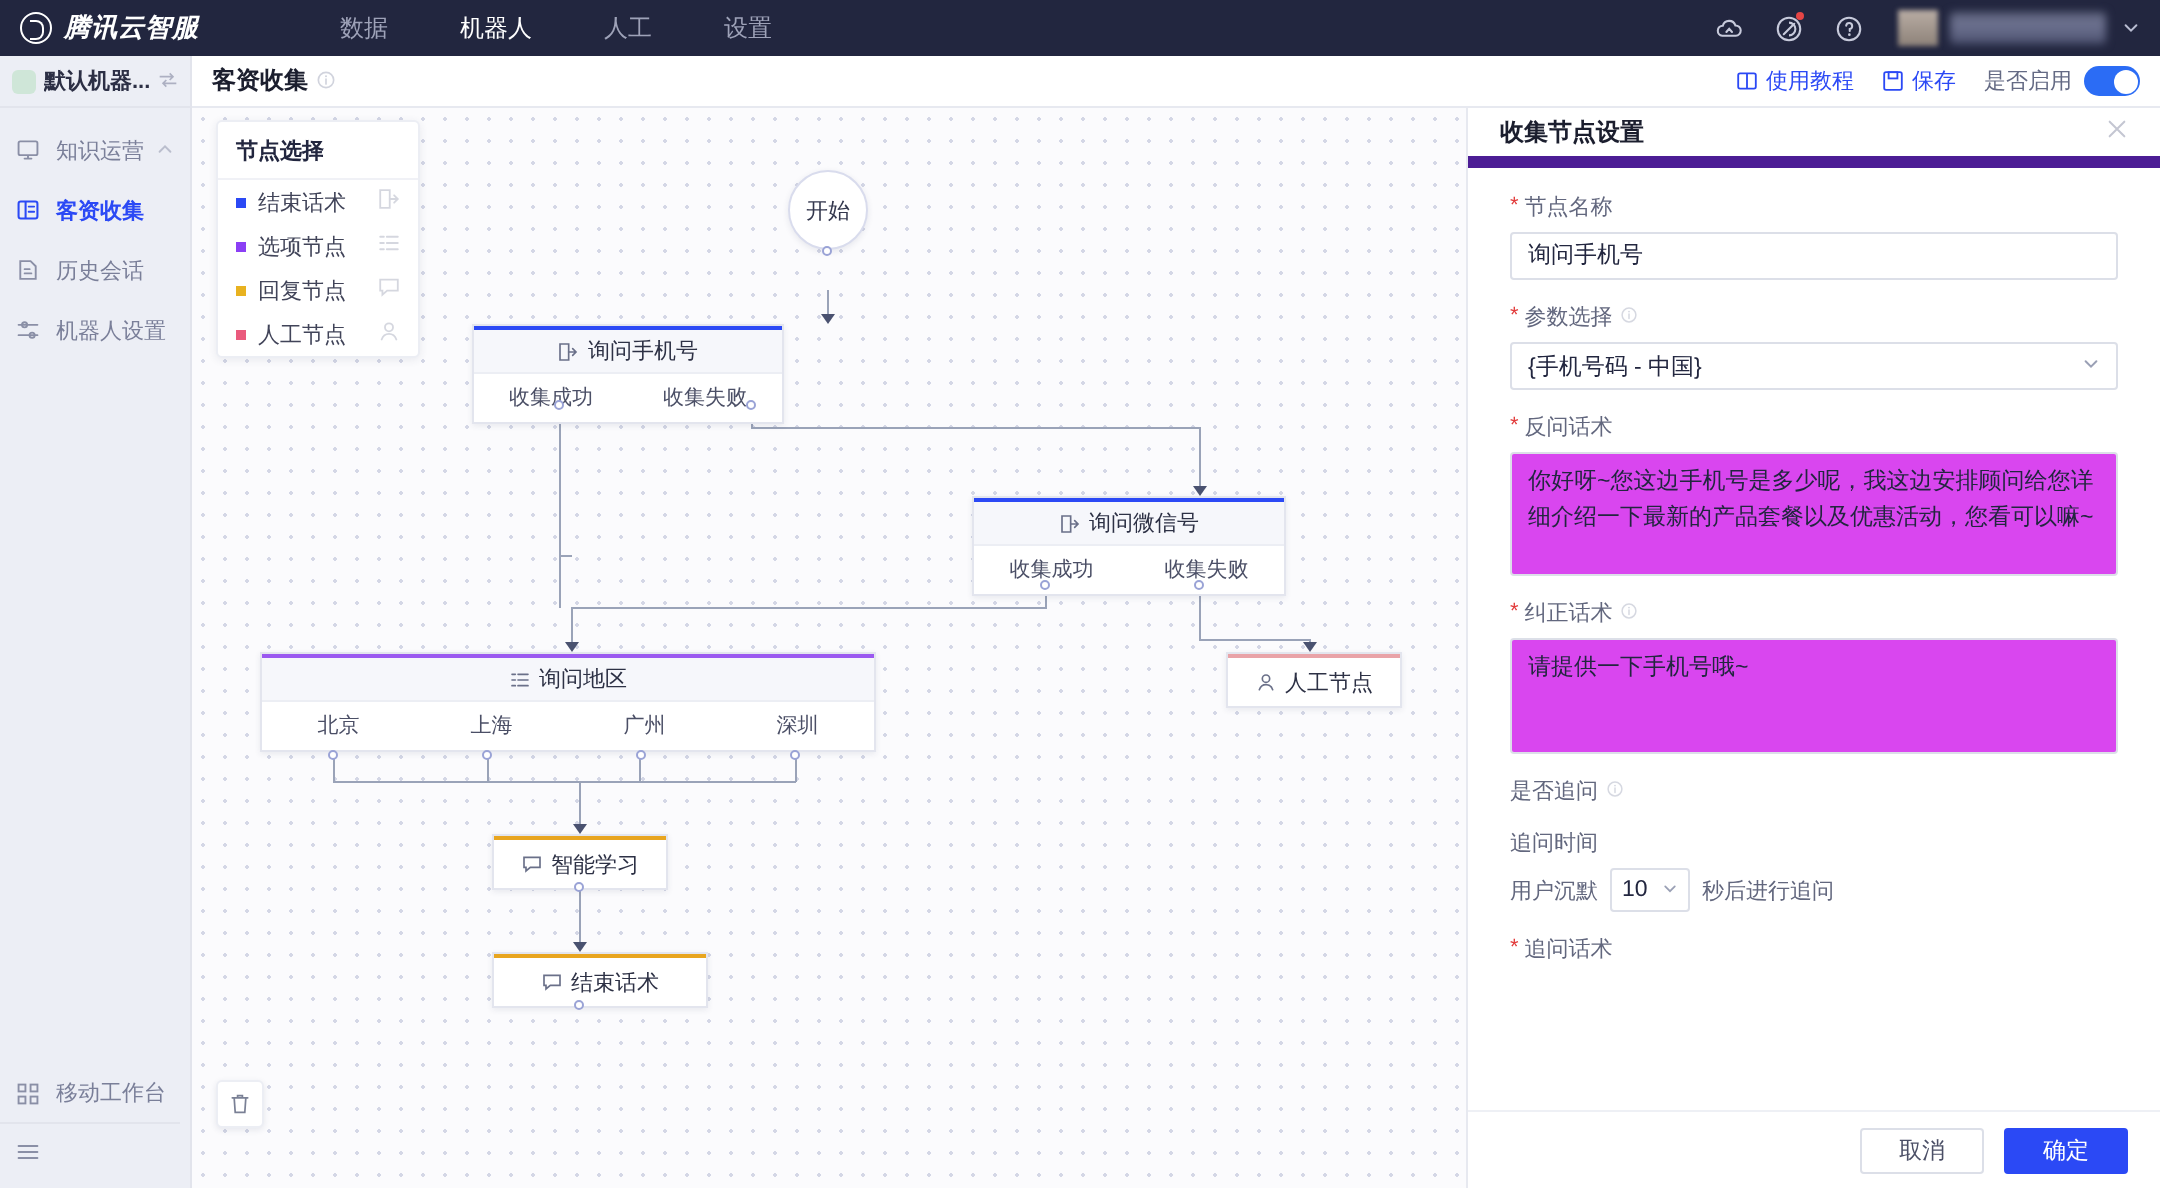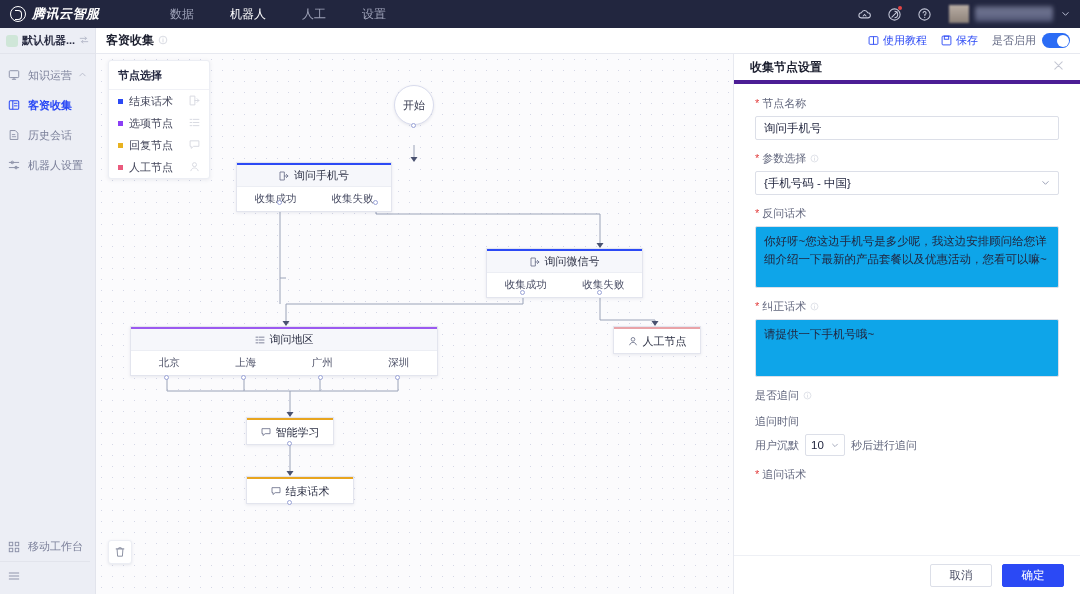--- a/index.html
+++ b/index.html
@@ -196,21 +196,21 @@
     display: flex; align-items: center; justify-content: center; cursor: pointer;
   }
 
   
   .panel {
     position: absolute; left: 733px; top: 54px; width: 347px; height: 540px;
     background: #fff; border-left: 1px solid #e7e9f0; display: flex; flex-direction: column;
   }
   .panel-head {
     height: 30px; display: flex; align-items: center; padding: 0 16px;
-    border-bottom: 4px solid #4c1d95; flex: none;
+    border-bottom: 6px solid #4c1d95; flex: none;
   }
   .panel-title { font-size: 12px; font-weight: bold; color: #1b1e2e; }
   .panel-close { margin-left: auto; cursor: pointer; opacity: .5; }
   .panel-body { flex: 1; overflow: hidden; padding: 12px 21px 0 21px; }
   .field { margin-bottom: 11px; }
   .flabel {
     font-size: 11px; color: #62677e; margin-bottom: 5px;
     display: flex; align-items: center;
   }
   .req { color: #e23c3c; margin-right: 3px; font-size: 11px; line-height: 1; }
@@ -222,21 +222,21 @@
   }
   .select {
     width: 100%; height: 24px; border: 1px solid #dcdfe8; border-radius: 2px;
     padding: 0 8px; font-size: 11.5px; color: #22263f;
     display: flex; align-items: center; cursor: pointer;
   }
   .select .sv { flex: 1; }
   .textarea {
     width: 100%; border: 1px solid #dcdfe8; border-radius: 2px;
     padding: 6px 8px; font-size: 11.5px; color: #22263f; line-height: 1.55;
-    background: #0ea5e9;
+    background: #d946ef;
   }
   .ta-reask { height: 62px; }
   .ta-correct { height: 58px; }
   .ta-follow { height: 56px; }
   .toggle-sm {
     width: 27px; height: 14px; border-radius: 8px; background: #2b49f5;
     position: relative; cursor: pointer;
   }
   .toggle-sm::after {
     content: ""; position: absolute; right: 1.5px; top: 1.5px;

